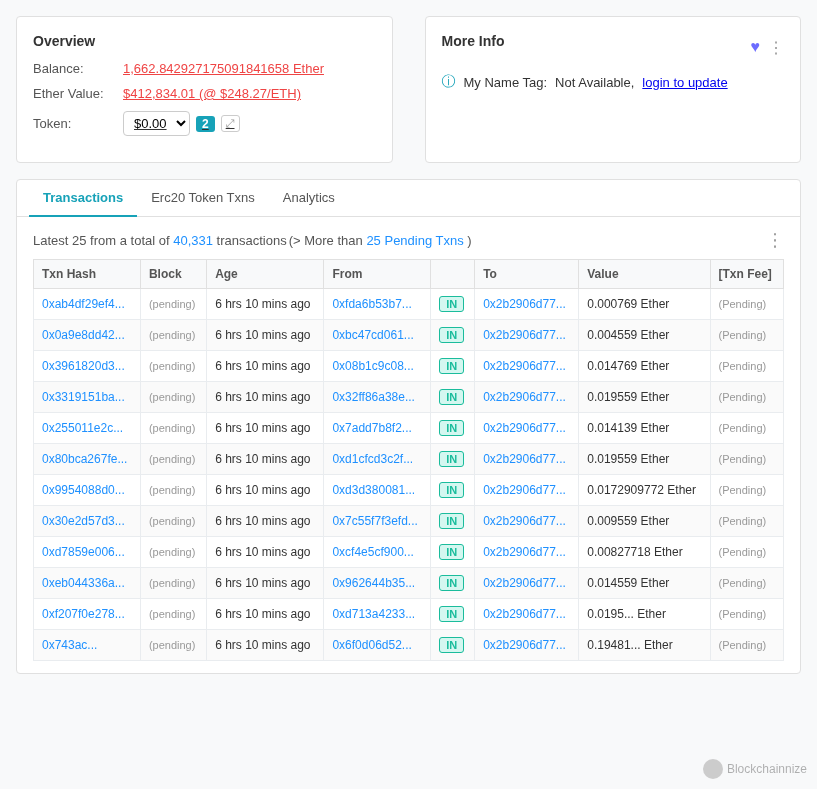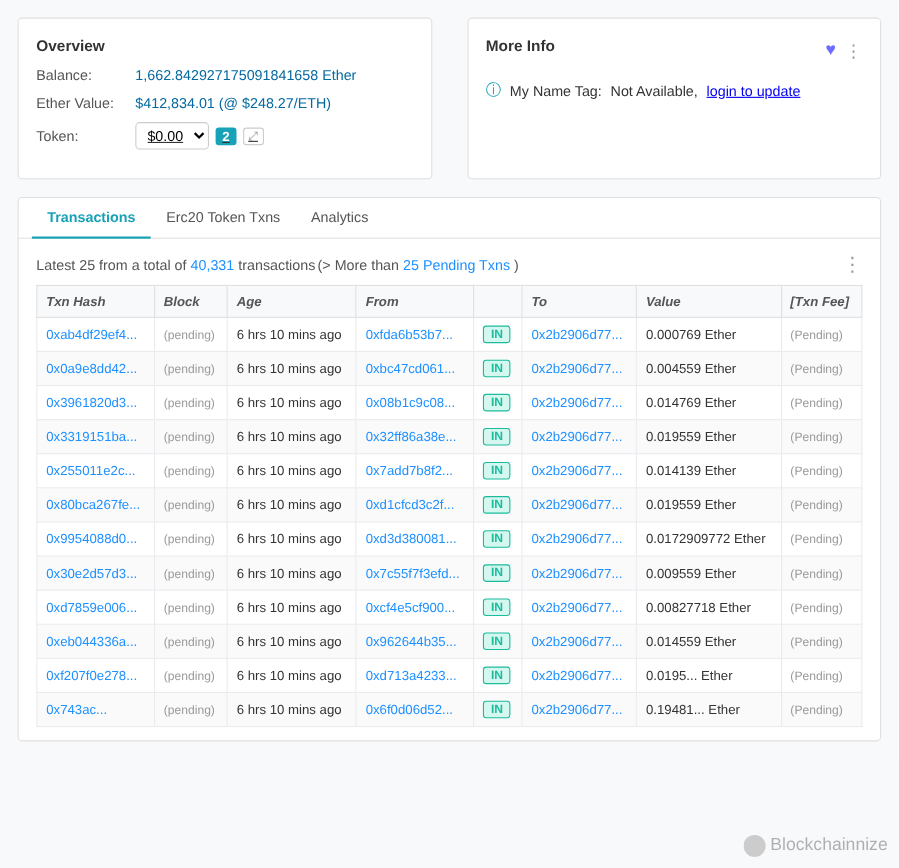--- a/index.html
+++ b/index.html
@@ -41,21 +41,22 @@
       display: flex;
       align-items: center;
       margin-bottom: 10px;
       font-size: 13px;
     }
     .panel-label {
       color: #555;
       min-width: 90px;
     }
     .panel-value {
-      color: #0369a1;
+      color: #ef4444;
+      text-decoration: underline;
     }
     .token-row {
       display: flex;
       align-items: center;
       gap: 6px;
       text-decoration: underline;
     }
     .token-select {
       border: 1px solid #ccc;
       border-radius: 4px;
@@ -161,21 +162,20 @@
       font-size: 12px;
     }
     th {
       background: #f8f9fa;
       border: 1px solid #e0e0e0;
       padding: 7px 8px;
       text-align: left;
       color: #555;
       font-weight: 600;
       white-space: nowrap;
-      font-style: italic;
     }
     td {
       border: 1px solid #e9ecef;
       padding: 7px 8px;
       vertical-align: middle;
       white-space: nowrap;
     }
     tr:nth-child(even) td {
       background: #fafafa;
     }
@@ -198,21 +198,21 @@
       border-radius: 3px;
       padding: 1px 6px;
       font-size: 11px;
       font-weight: bold;
       display: inline-block;
     }
     .watermark {
       position: fixed;
       bottom: 10px;
       right: 10px;
-      font-size: 16px;
+      font-size: 12px;
       color: rgba(0,0,0,0.3);
       display: flex;
       align-items: center;
       gap: 4px;
     }
     .watermark-icon {
       width: 20px;
       height: 20px;
       background: #ccc;
       border-radius: 50%;

